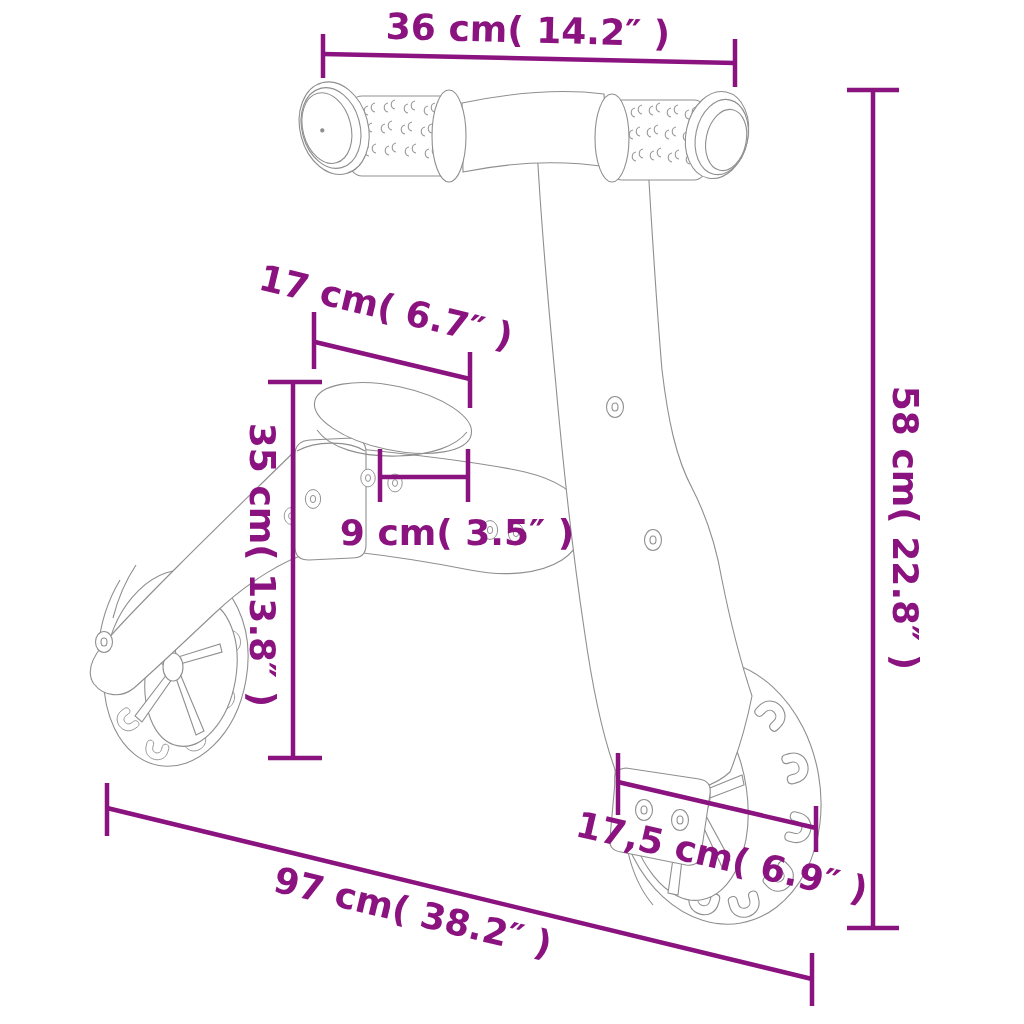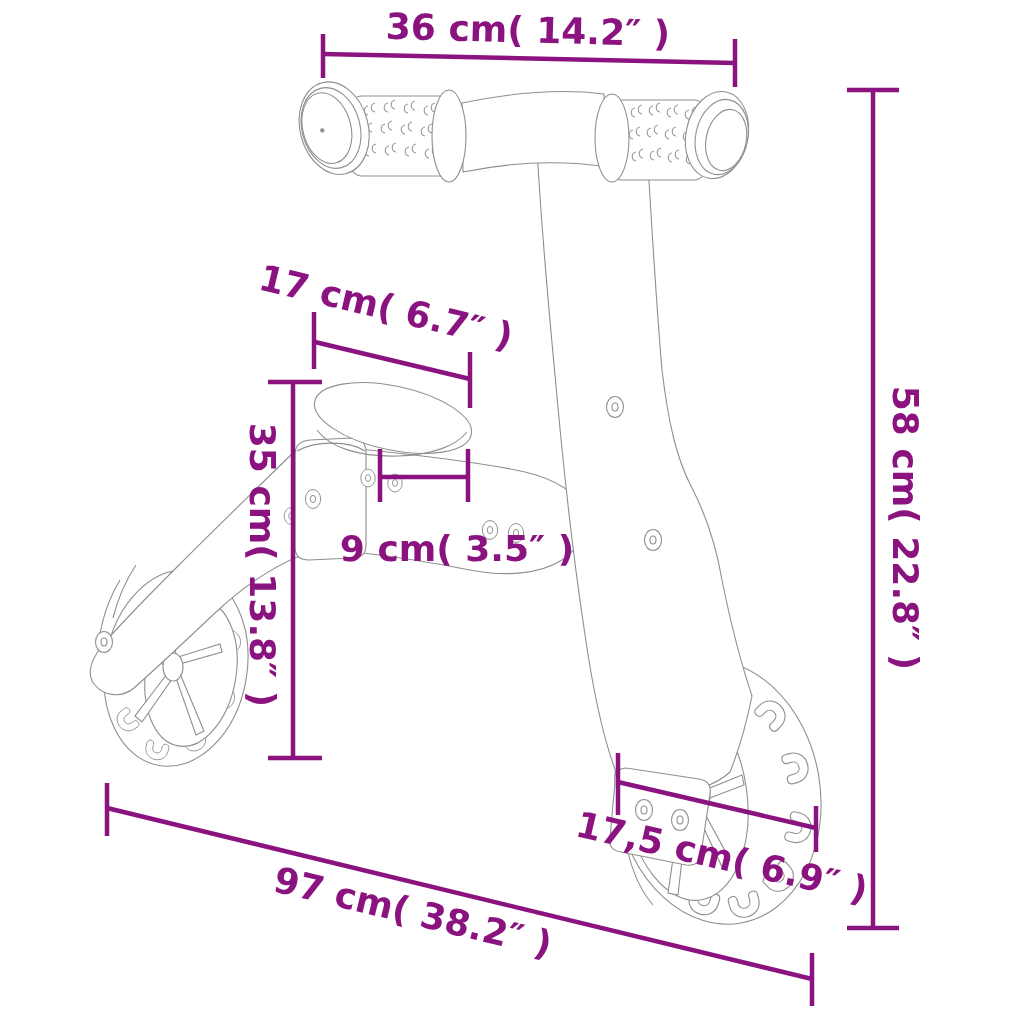--- a/index.html
+++ b/index.html
@@ -206,18 +206,18 @@
   </svg>
 
   <div class="dim" style="left:528px;top:30px;--r:1.5deg">36 cm( 14.2″ )</div>
 
   <div class="dim" style="left:905px;top:528px;--r:90deg">58 cm( 22.8″ )</div>
 
   <div class="dim" style="left:386px;top:307px;--r:13.5deg">17 cm( 6.7″ )</div>
 
   <div class="dim" style="left:262px;top:565px;--r:90deg">35 cm( 13.8″ )</div>
 
-  <div class="dim" style="left:457px;top:548px;--r:0deg">9 cm( 3.5″ )</div>
+  <div class="dim" style="left:457px;top:532px;--r:0deg">9 cm( 3.5″ )</div>
 
   <div class="dim" style="left:413px;top:912px;--r:13.5deg">97 cm( 38.2″ )</div>
 
   <div class="dim" style="left:722px;top:857px;--r:13deg">17,5 cm( 6.9″ )</div>
 </div>
 
 </body></html>

